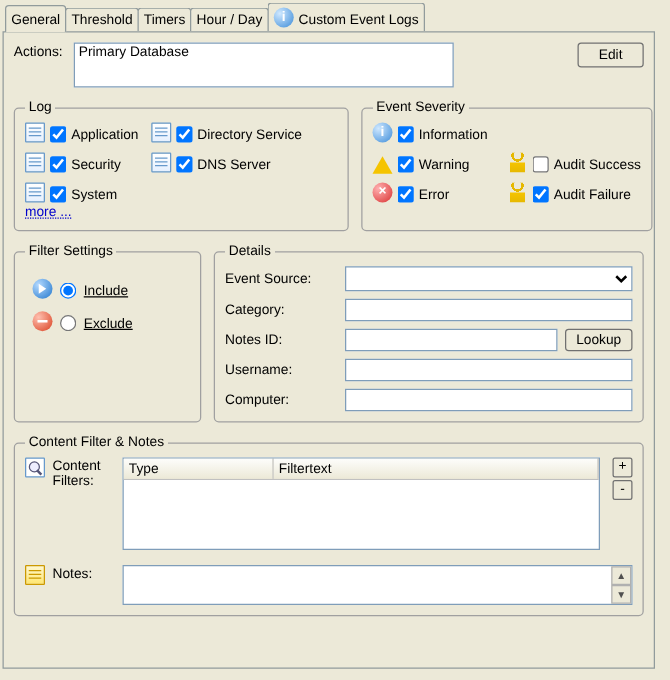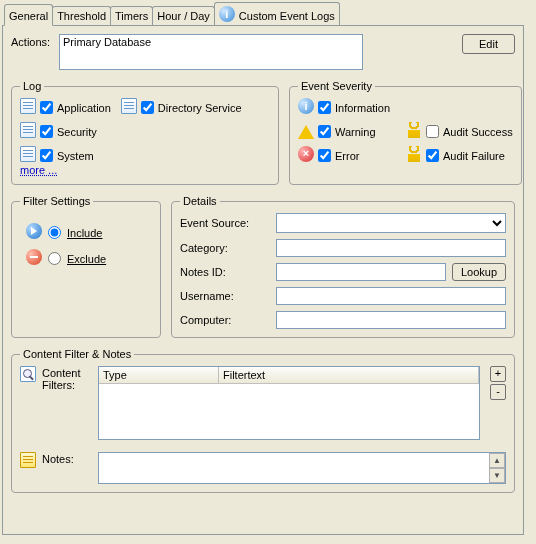--- a/index.html
+++ b/index.html
@@ -241,20 +241,25 @@
               <input type="checkbox" checked="" style="">
               <span>System</span>
             </label>
         </div>
         <div class="log-col">
           <label class="chk-item">
               <span class="icon icon-page"></span>
               <input type="checkbox" checked="" style="">
               <span>Directory Service</span>
             </label>
+          <label class="chk-item">
+              <span class="icon icon-page"></span>
+              <input type="checkbox" checked="" style="">
+              <span>DNS Server</span>
+            </label>
         </div>
       </div>
       <div class="more-link">more ...</div>
     </fieldset>
 
     <fieldset style="flex:1">
       <legend>Event Severity</legend>
       <div class="sev-grid">
         <label class="chk-item">
             <span class="icon icon-info">i</span>

